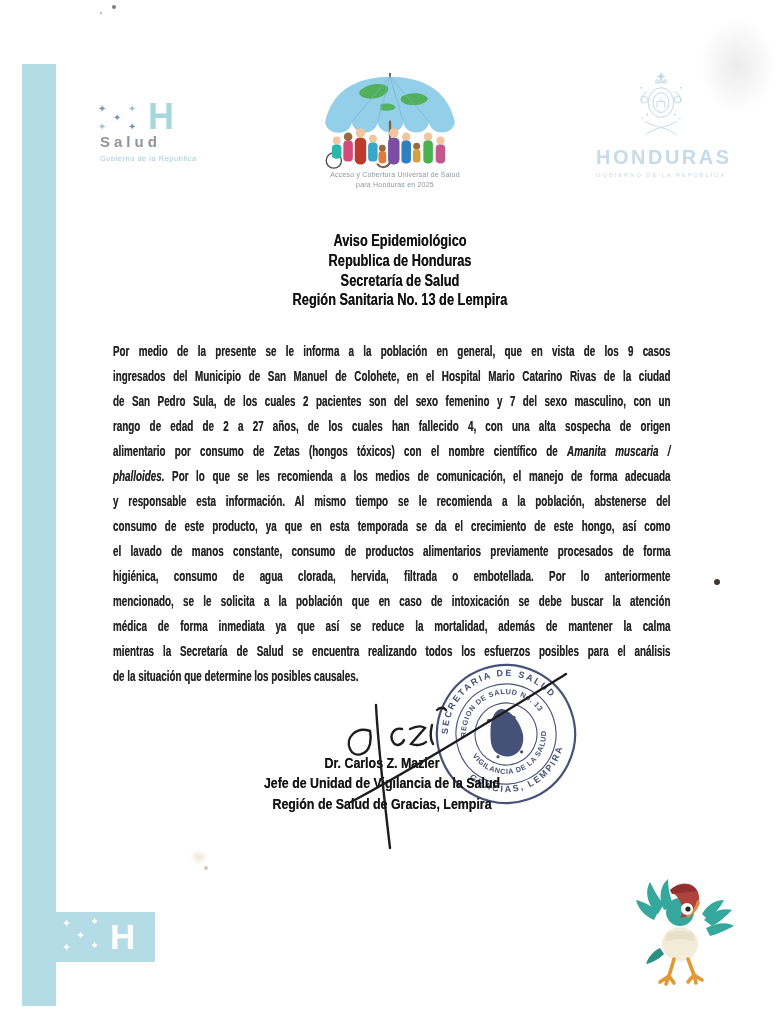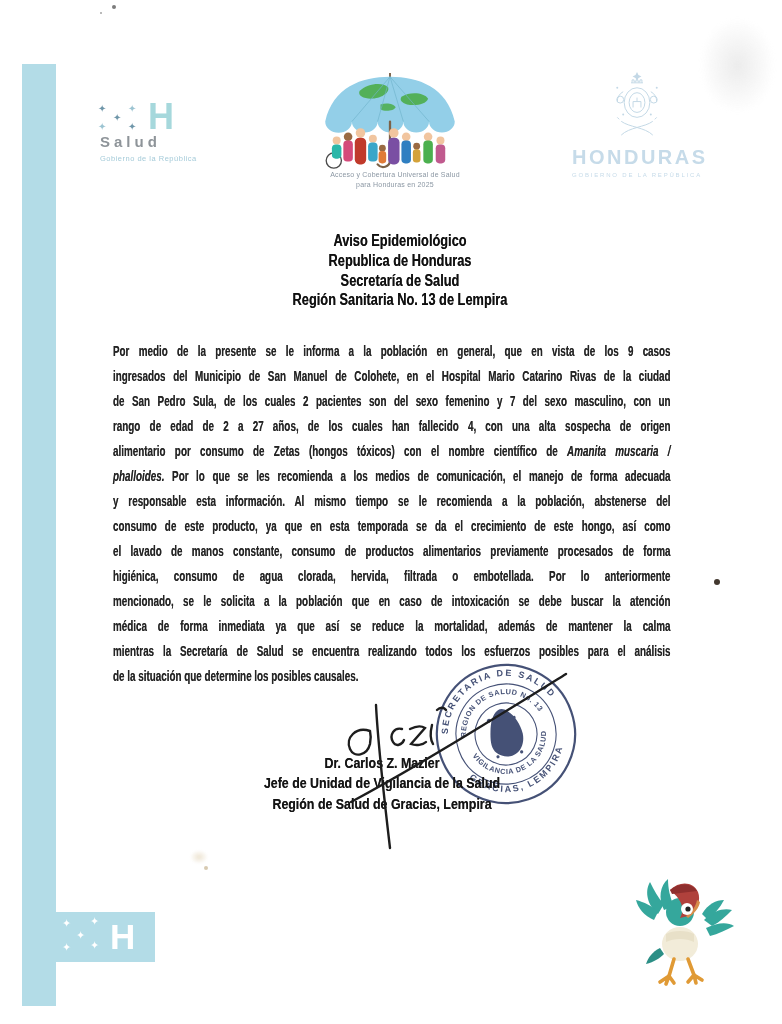--- a/index.html
+++ b/index.html
@@ -18,21 +18,21 @@
   .salud-h{position:absolute;left:52px;top:-4px;font-size:36px;font-weight:bold;color:#a6d8dc;}
   .salud-word{position:absolute;left:4px;top:33px;font-size:15px;font-weight:bold;letter-spacing:4px;color:#8e9499;}
   .salud-sub{position:absolute;left:4px;top:54px;font-size:7.5px;letter-spacing:.5px;color:#a5cbd9;white-space:nowrap;}
 
   
   .umbrella-wrap{position:absolute;left:310px;top:72px;width:160px;height:100px;}
   .center-caption{position:absolute;left:300px;top:170px;width:190px;text-align:center;
                   font-size:7px;line-height:9.5px;letter-spacing:.2px;color:#8b97a3;}
 
   
-  .honduras-logo{position:absolute;left:572px;top:70px;width:130px;text-align:center;}
+  .honduras-logo{position:absolute;left:596px;top:70px;width:130px;text-align:center;}
   .honduras-word{font-size:20px;font-weight:bold;letter-spacing:2.5px;color:#c6dbe9;margin-top:2px;}
   .honduras-sub{font-size:6px;letter-spacing:1.8px;color:#c6dbe9;margin-top:3px;}
 
   
   .title-block{position:absolute;left:150px;top:231px;width:500px;text-align:center;
                transform:scaleX(.8);transform-origin:50% 0;
                font-size:16px;font-weight:bold;line-height:19.8px;color:#101010;
                text-shadow:0 0 .4px rgba(10,10,10,.7);}
 
   

